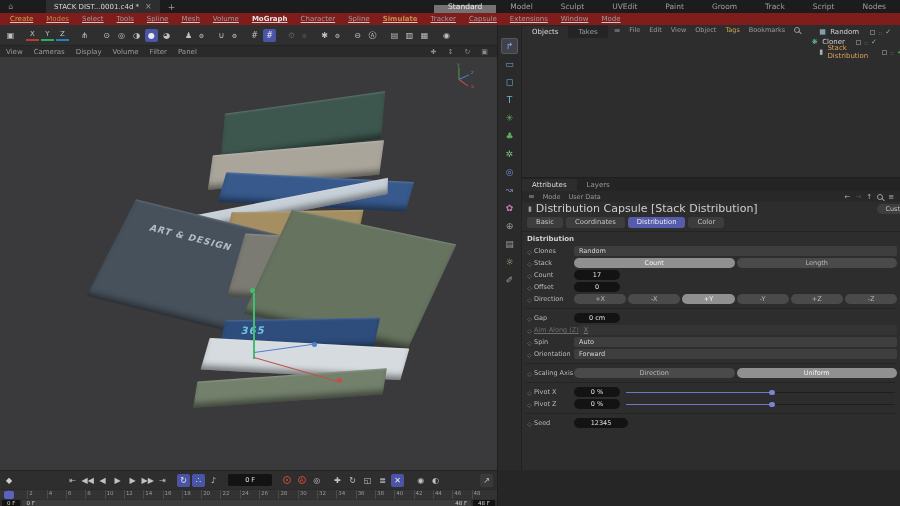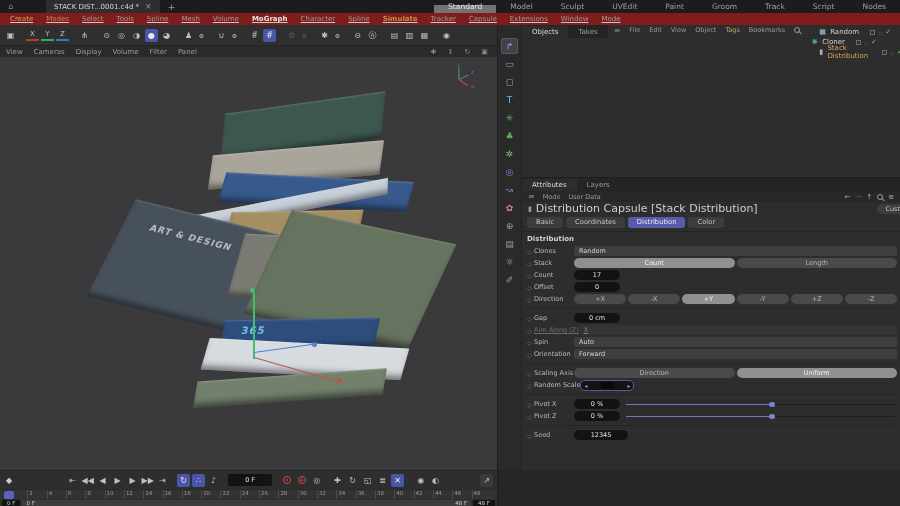--- a/index.html
+++ b/index.html
@@ -529,31 +529,20 @@
             <div class="arow">
               <span class="adia">◇</span>
               <span class="albl">Scaling Axis</span>
               <div class="aval">
                   <div class="seg">
                     <span class="pill">Direction</span>
                     <span class="pill sel">Uniform</span>
                   </div>
                 </div>
             </div>
-            <div class="arow">
-              <span class="adia">◇</span>
-              <span class="albl">Random Scale</span>
-              <div class="aval">
-                <div class="spin">
-                  <span class="ar">◂</span>
-                  <span class="scrub-cursor"></span>
-                  <span class="ar">▸</span>
-                </div>
-              </div>
-            </div>
             <div class="asep"></div>
             <div class="arow">
               <span class="adia">◇</span>
               <span class="albl">Pivot X</span>
               <div class="aval">
                   <div class="fld">0 %</div>
               <div class="sld">
                     <div class="trk"></div>
                     <div class="fil" style="width: 54%;"></div>
                     <div class="hnd" style="left: calc(54% - 3px);"></div>

